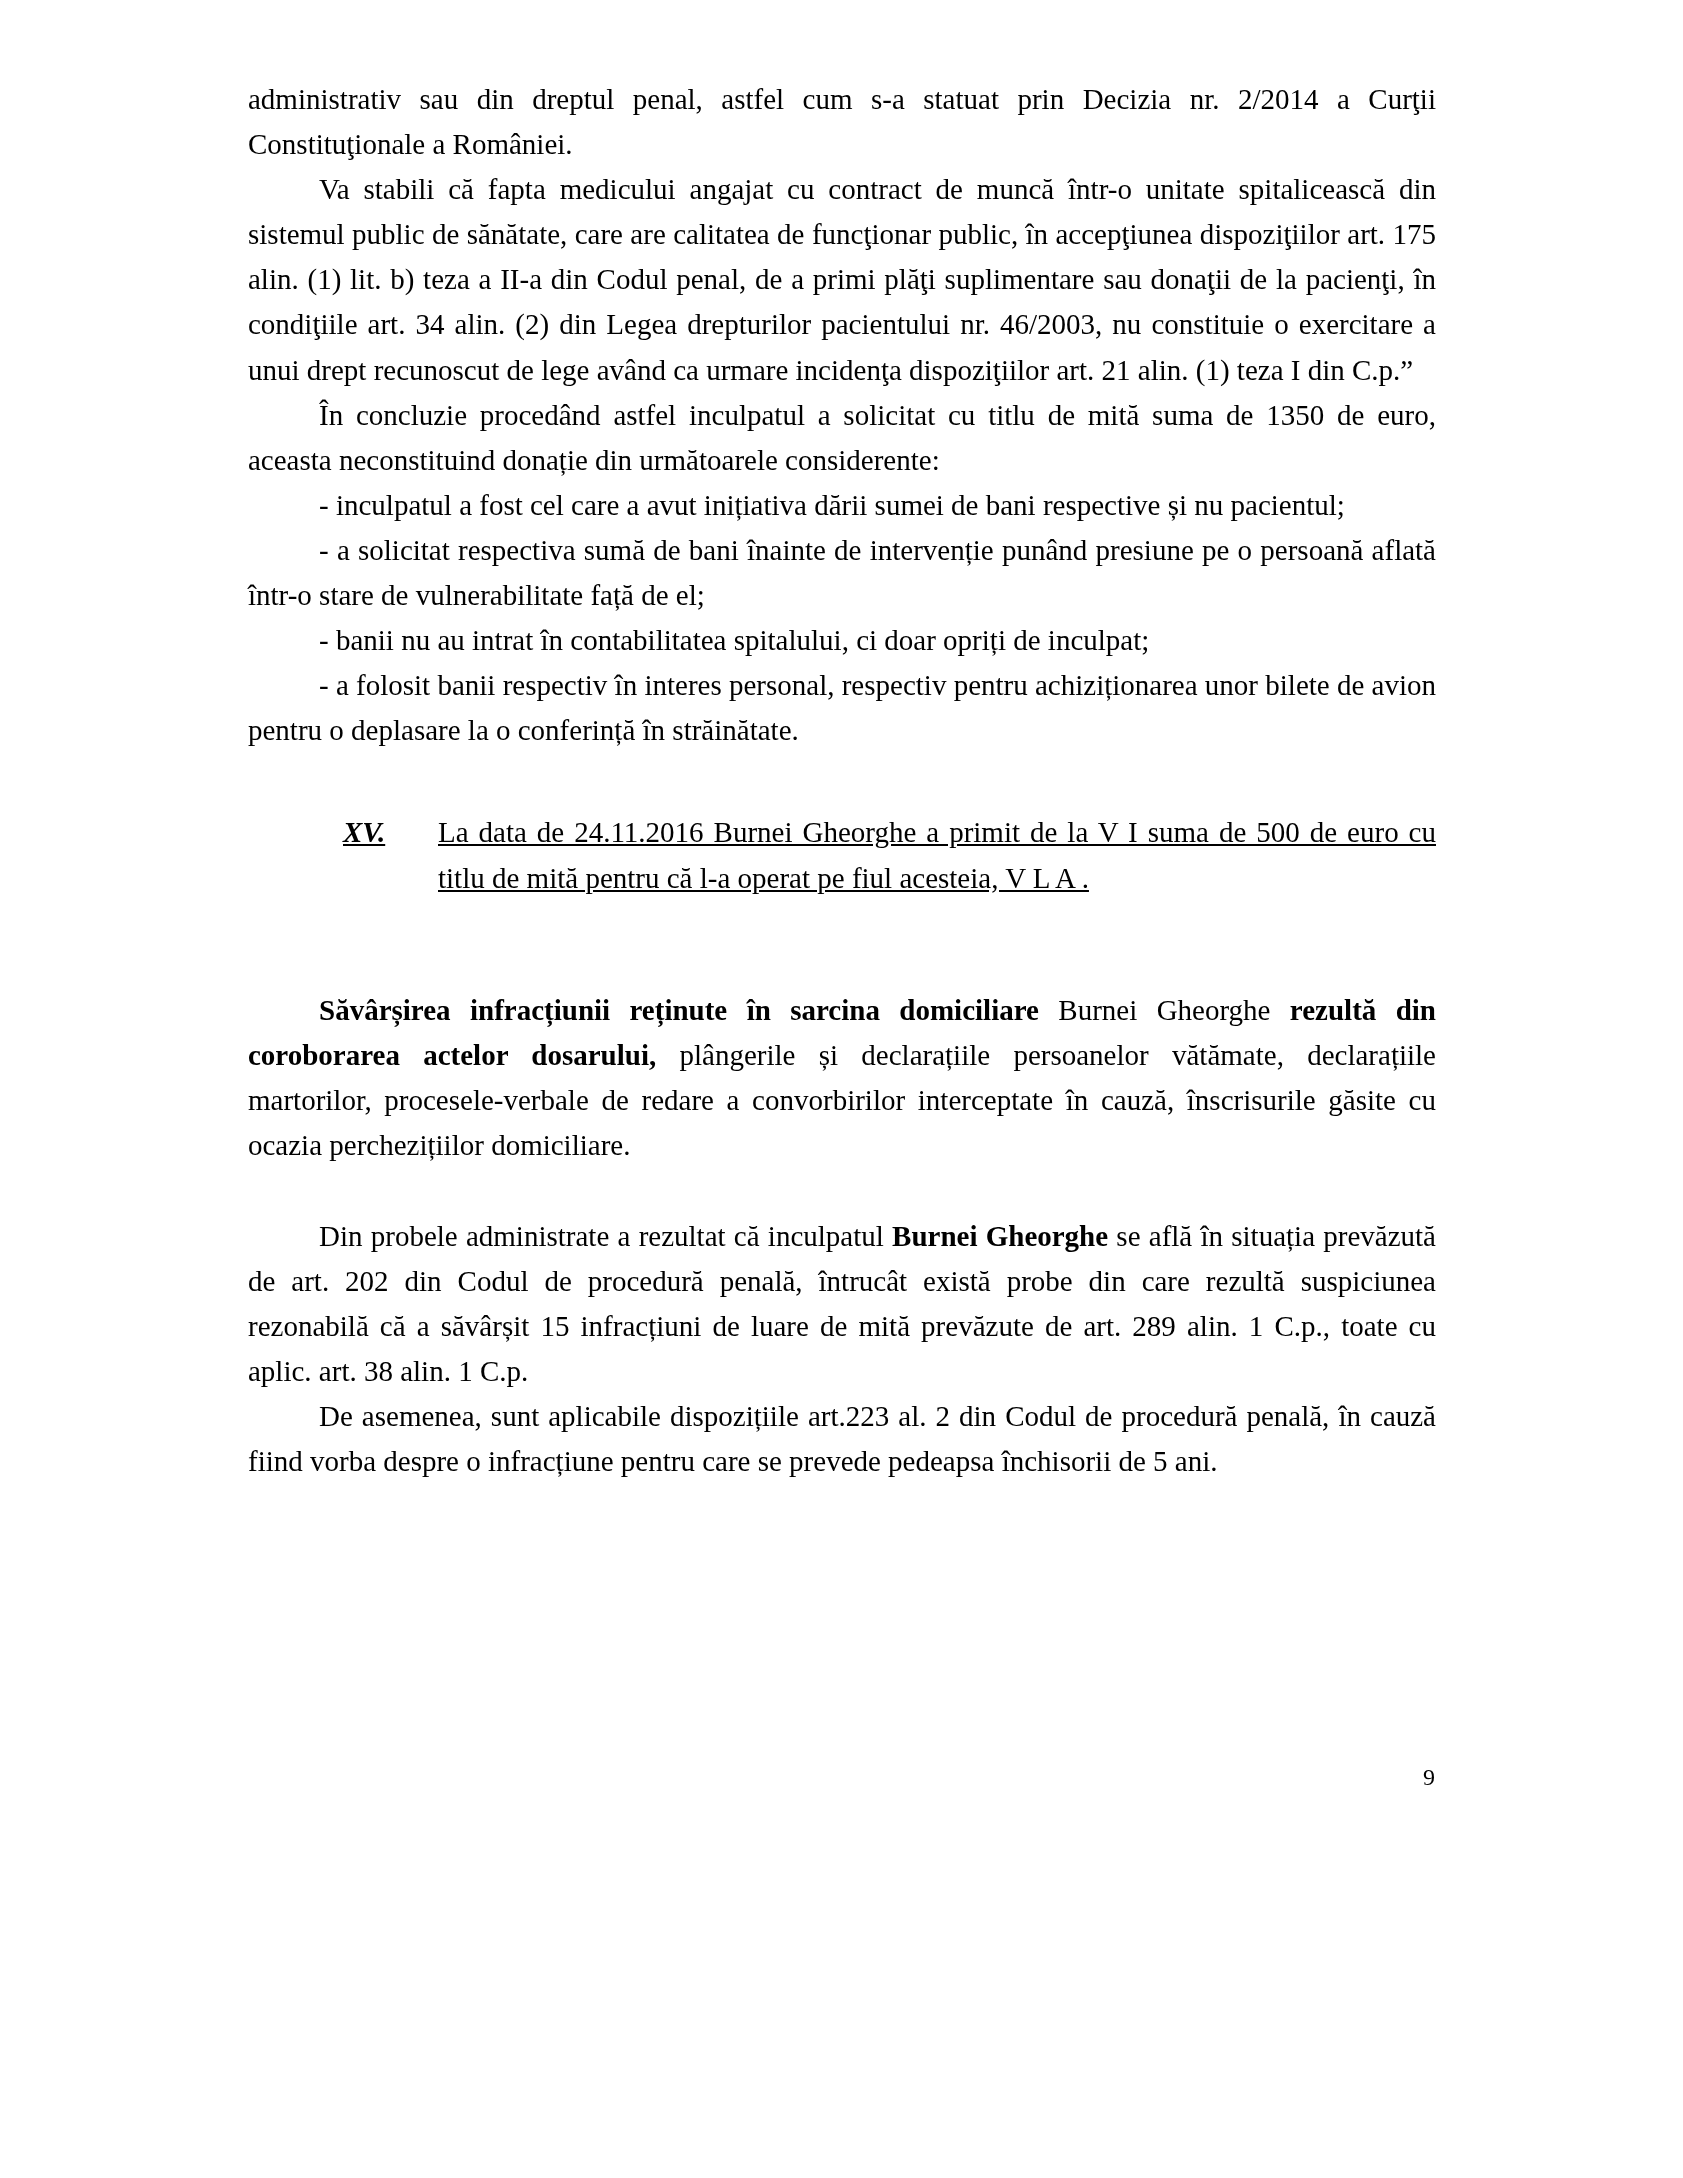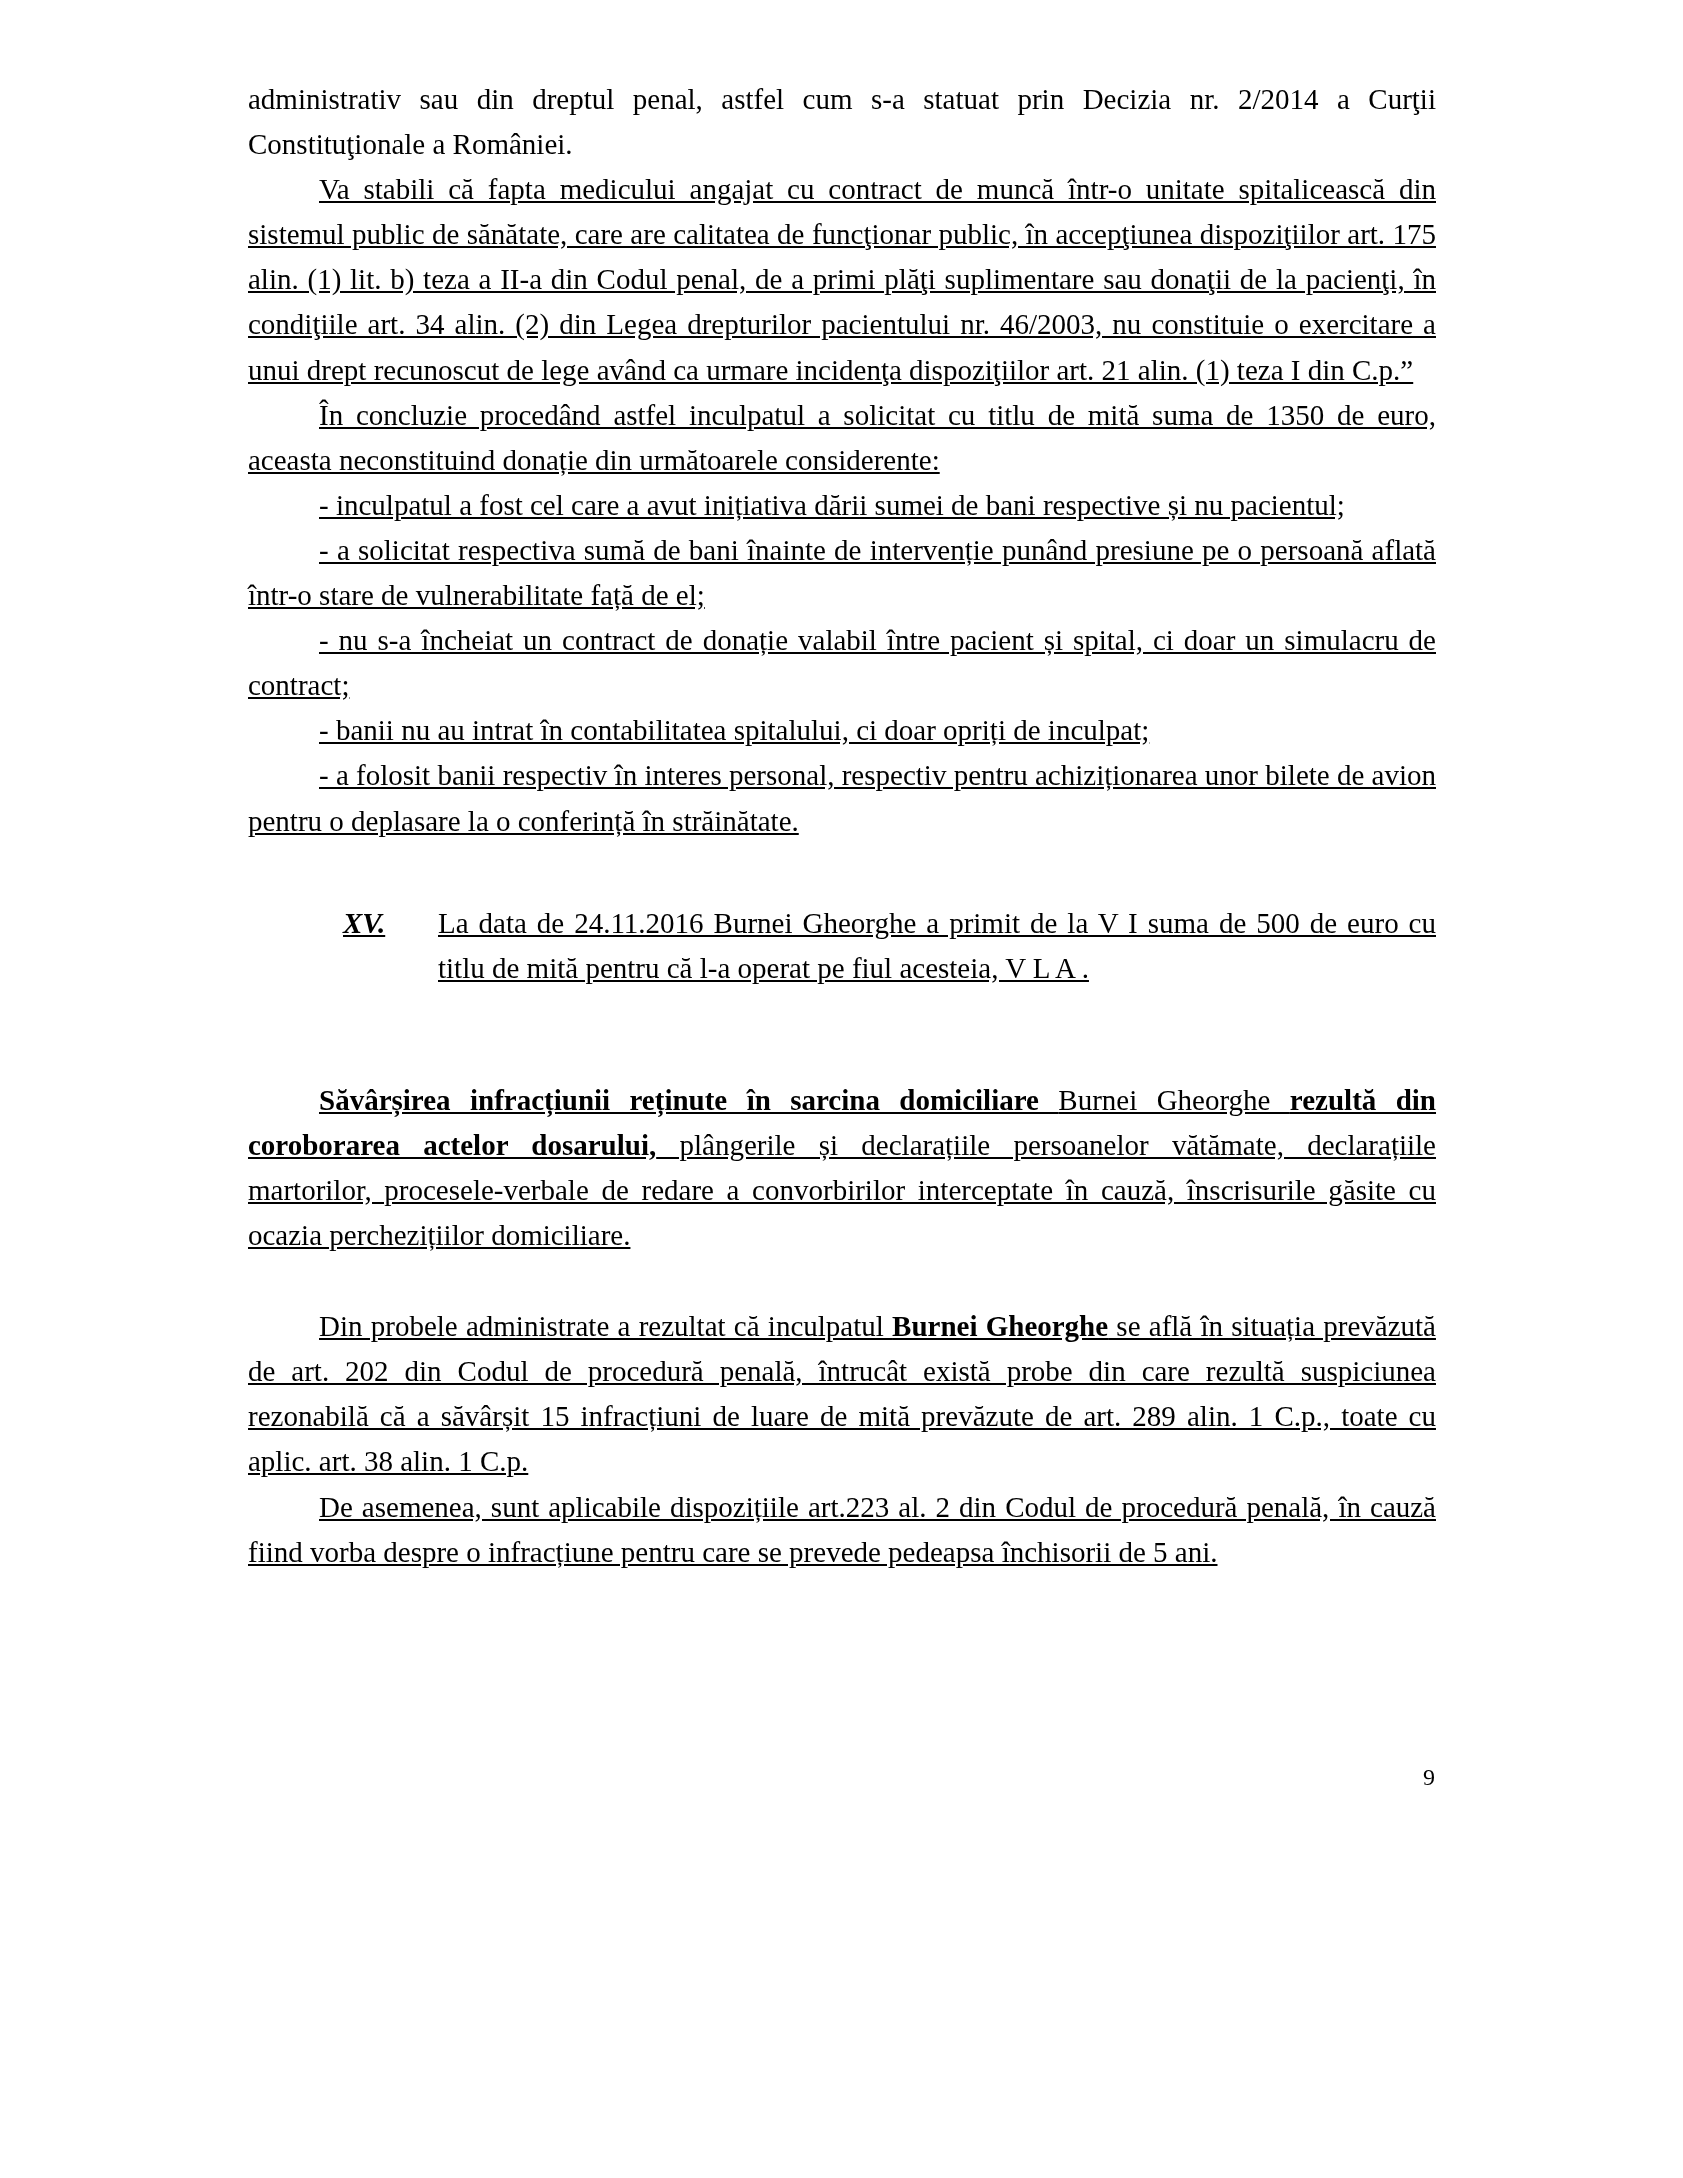--- a/index.html
+++ b/index.html
@@ -26,21 +26,20 @@
   }
   p.para {
     margin: 0;
     text-align: justify;
     text-justify: inter-word;
     text-indent: 0;
     hyphens: none;
   }
   p.para.indent {
     text-indent: 71px;
-    text-decoration: underline;
   }
   b, .b { font-weight: bold; }
 
   
   .roman-item {
     display: flex;
     margin-top: 57px;
     padding-left: 95px;
     text-decoration: underline;
   }
@@ -73,21 +72,20 @@
 <body>
 
 <div class="page">
   <div class="body-col">
 
     <p class="para" id="slot-p1"><span>administrativ sau din dreptul penal, astfel cum s-a statuat prin Decizia nr. 2/2014 a Curţii Constituţionale a României.</span></p>
     <p class="para indent" id="slot-p2"><span>Va stabili că fapta medicului angajat cu contract de muncă într-o unitate spitalicească din sistemul public de sănătate, care are calitatea de funcţionar public, în accepţiunea dispoziţiilor art. 175 alin. (1) lit. b) teza a II-a din Codul penal, de a primi plăţi suplimentare sau donaţii de la pacienţi, în condiţiile art. 34 alin. (2) din Legea drepturilor pacientului nr. 46/2003, nu constituie o exercitare a unui drept recunoscut de lege având ca urmare incidenţa dispoziţiilor art. 21 alin. (1) teza I din C.p.”</span></p>
     <p class="para indent" id="slot-p3"><span>În concluzie procedând astfel inculpatul a solicitat cu titlu de mită suma de 1350 de euro, aceasta neconstituind donație din următoarele considerente:</span></p>
     <p class="para indent" id="slot-p5"><span>- inculpatul a fost cel care a avut inițiativa dării sumei de bani respective și nu pacientul;</span></p>
     <p class="para indent" id="slot-p4"><span>- a solicitat respectiva sumă de bani înainte de intervenție punând presiune pe o persoană aflată într-o stare de vulnerabilitate față de el;</span></p>
-    <p class="para indent" id="slot-p6"><span>- nu s-a încheiat un contract de donație valabil între pacient și spital, ci doar un simulacru de contract;</span></p>
     <p class="para indent" id="slot-p7"><span>- banii nu au intrat în contabilitatea spitalului, ci doar opriți de inculpat;</span></p>
     <p class="para indent" id="slot-p8"><span>- a folosit banii respectiv în interes personal, respectiv pentru achiziționarea unor bilete de avion pentru o deplasare la o conferință în străinătate.</span></p>
 
     <div class="roman-item">
       <div class="marker">XV.</div>
       <div class="roman-text">La data de 24.11.2016 Burnei Gheorghe a primit de la V I suma de 500 de euro cu titlu de mită pentru că l-a operat pe fiul acesteia, V L A .</div>
     </div>
 
     <div class="gap-xl"></div>
 

